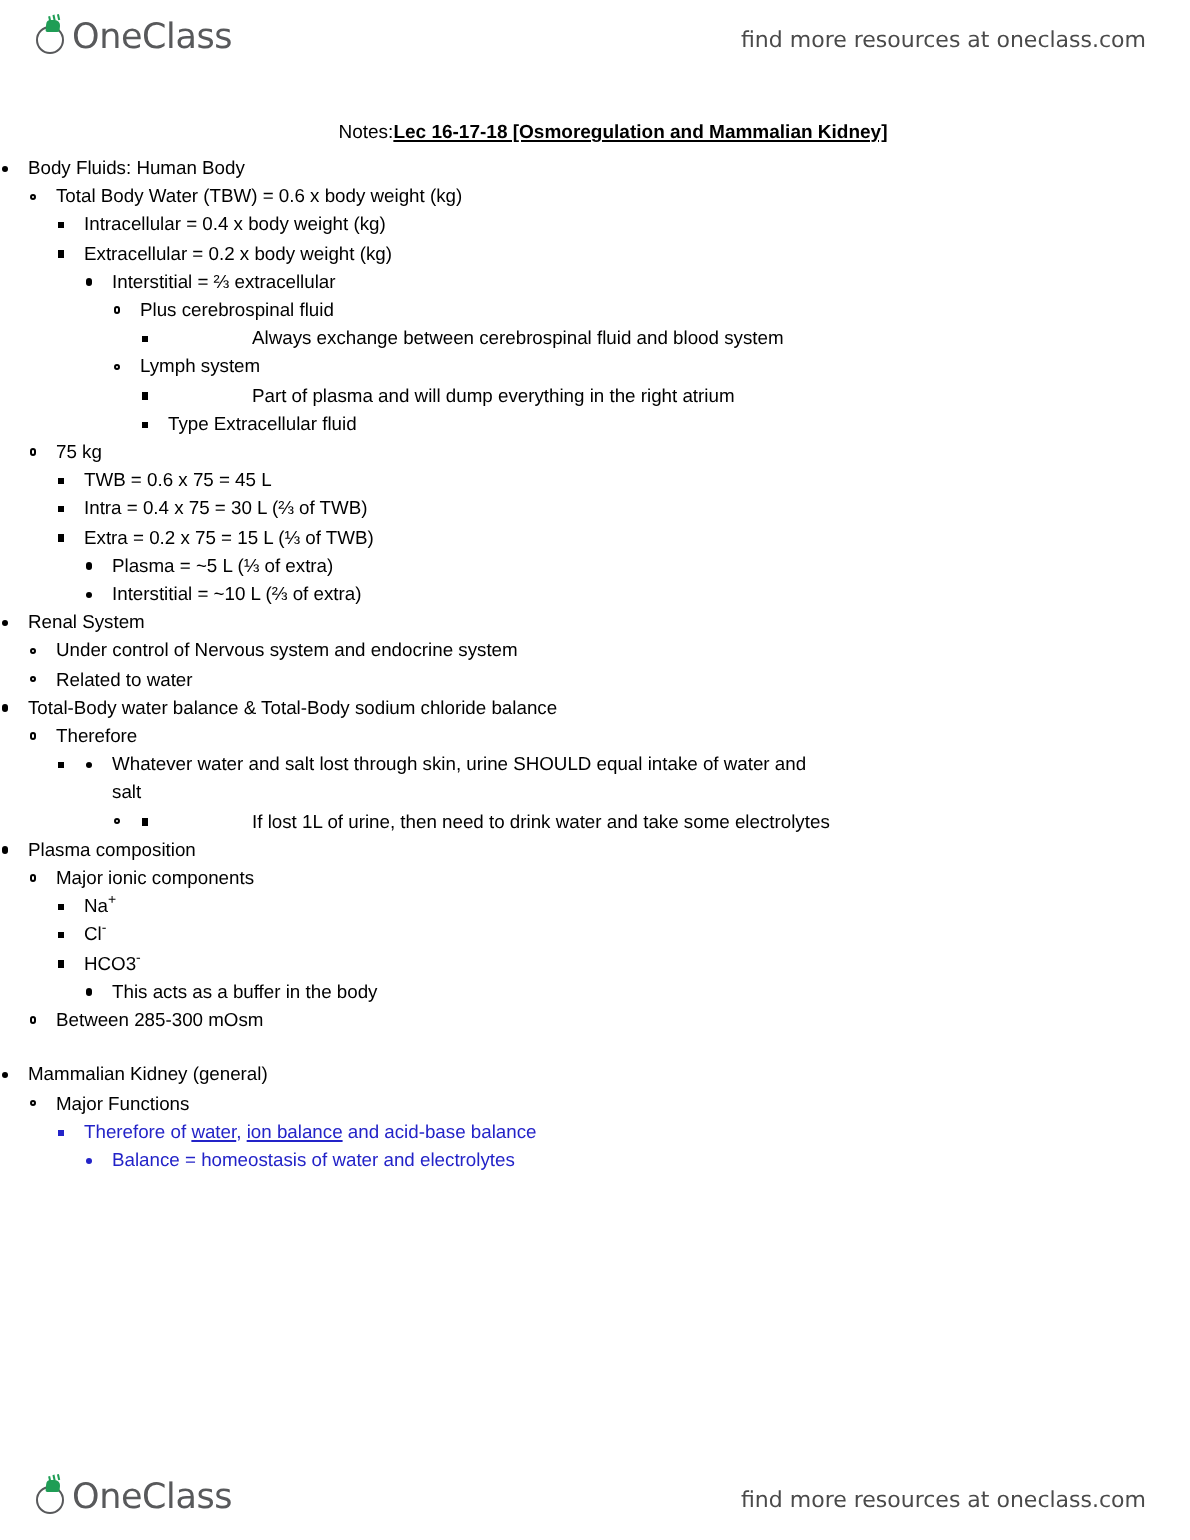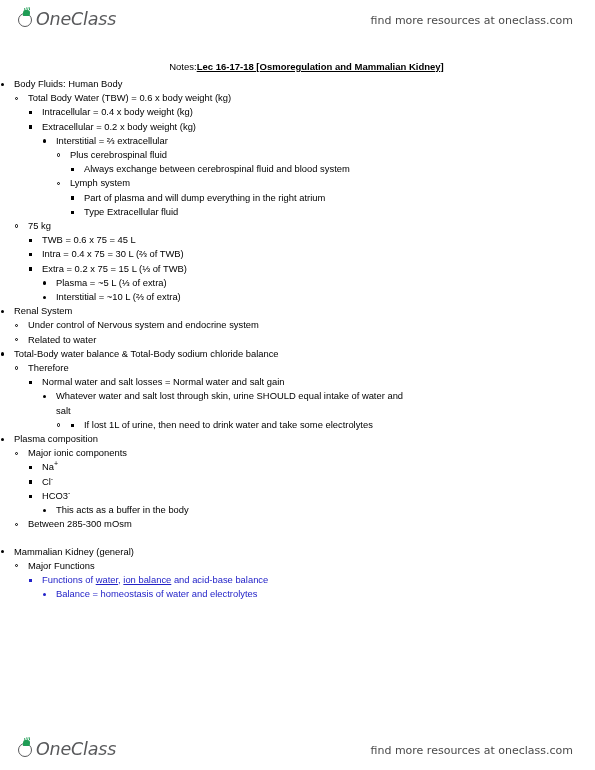--- a/index.html
+++ b/index.html
@@ -30,21 +30,20 @@
   .band-footer { top: 730px; }
 
   .logo {
     position: absolute;
     left: 18px;
     top: 50%;
     transform: translateY(-50%);
     display: flex;
     align-items: center;
     user-select: none;
-    font-style: italic;
   }
   .logo-mark {
     position: relative;
     width: 18px;
     height: 18px;
     margin-right: 0px;
   }
   .logo-text {
     font-family: "DejaVu Sans", sans-serif;
     font-size: 17.5px;
@@ -175,21 +174,21 @@
   }
 
   
   .lvl1 { margin-left: 88px; }
   .lvl2 { margin-left: 38px; }
   .lvl3 { margin-left: 38px; }
   .lvl4 { margin-left: 38px; }
   .lvl5 { margin-left: 38px; }
   .lvl6 { margin-left: 38px; }
 
-  .wrap-narrow { max-width: 300px; }
+  .wrap-narrow { max-width: 300px; margin-left: 42px; }
   .wrap-wide   { max-width: 360px; }
 
   .blue { color: #2323c8; }
   .ul-link { text-decoration: underline; }
   .spacer { height: 13px; }
   sup { font-size: 7px; vertical-align: super; line-height: 0; }
 </style>
 </head>
 <body>
 
@@ -311,21 +310,20 @@
     <li class="item lvl1">
       <span class="marker m-disc"></span>
       <span class="txt">Total-Body water balance &amp; Total-Body sodium chloride balance</span>
       <ul>
         <li class="item lvl2">
           <span class="marker m-circle"></span>
           <span class="txt">Therefore</span>
           <ul>
             <li class="item lvl3">
               <span class="marker m-square"></span>
-              <span class="txt">Normal water and salt losses = Normal water and salt gain</span>
               <ul>
                 <li class="item lvl4">
                   <span class="marker m-disc"></span>
                   <span class="txt wrap-wide">Whatever water and salt lost through skin, urine SHOULD equal intake of water and salt</span>
                   <ul>
                     <li class="item lvl5">
                       <span class="marker m-circle"></span>
                       <ul>
                         <li class="item lvl6">
                           <span class="marker m-square"></span>
@@ -382,21 +380,21 @@
     <li class="item lvl1">
       <span class="marker m-disc"></span>
       <span class="txt">Mammalian Kidney (general)</span>
       <ul>
         <li class="item lvl2">
           <span class="marker m-circle"></span>
           <span class="txt">Major Functions</span>
           <ul>
             <li class="item lvl3 blue">
               <span class="marker m-square" style="color: rgb(35, 35, 200); --bullet-color: #2323c8;"></span>
-              <span class="txt"><span>Functions of </span><span class="ul-link">water</span><span>, </span><span class="ul-link">ion balance</span><span> and acid-base balance</span></span>
+              <span class="txt"><span>Therefore of </span><span class="ul-link">water</span><span>, </span><span class="ul-link">ion balance</span><span> and acid-base balance</span></span>
               <ul>
                 <li class="item lvl4 blue">
                   <span class="marker m-disc" style="color: rgb(35, 35, 200); --bullet-color: #2323c8;"></span>
                   <span class="txt">Balance = homeostasis of water and electrolytes</span>
                 </li>
               </ul>
             </li>
           </ul>
         </li>
       </ul>

